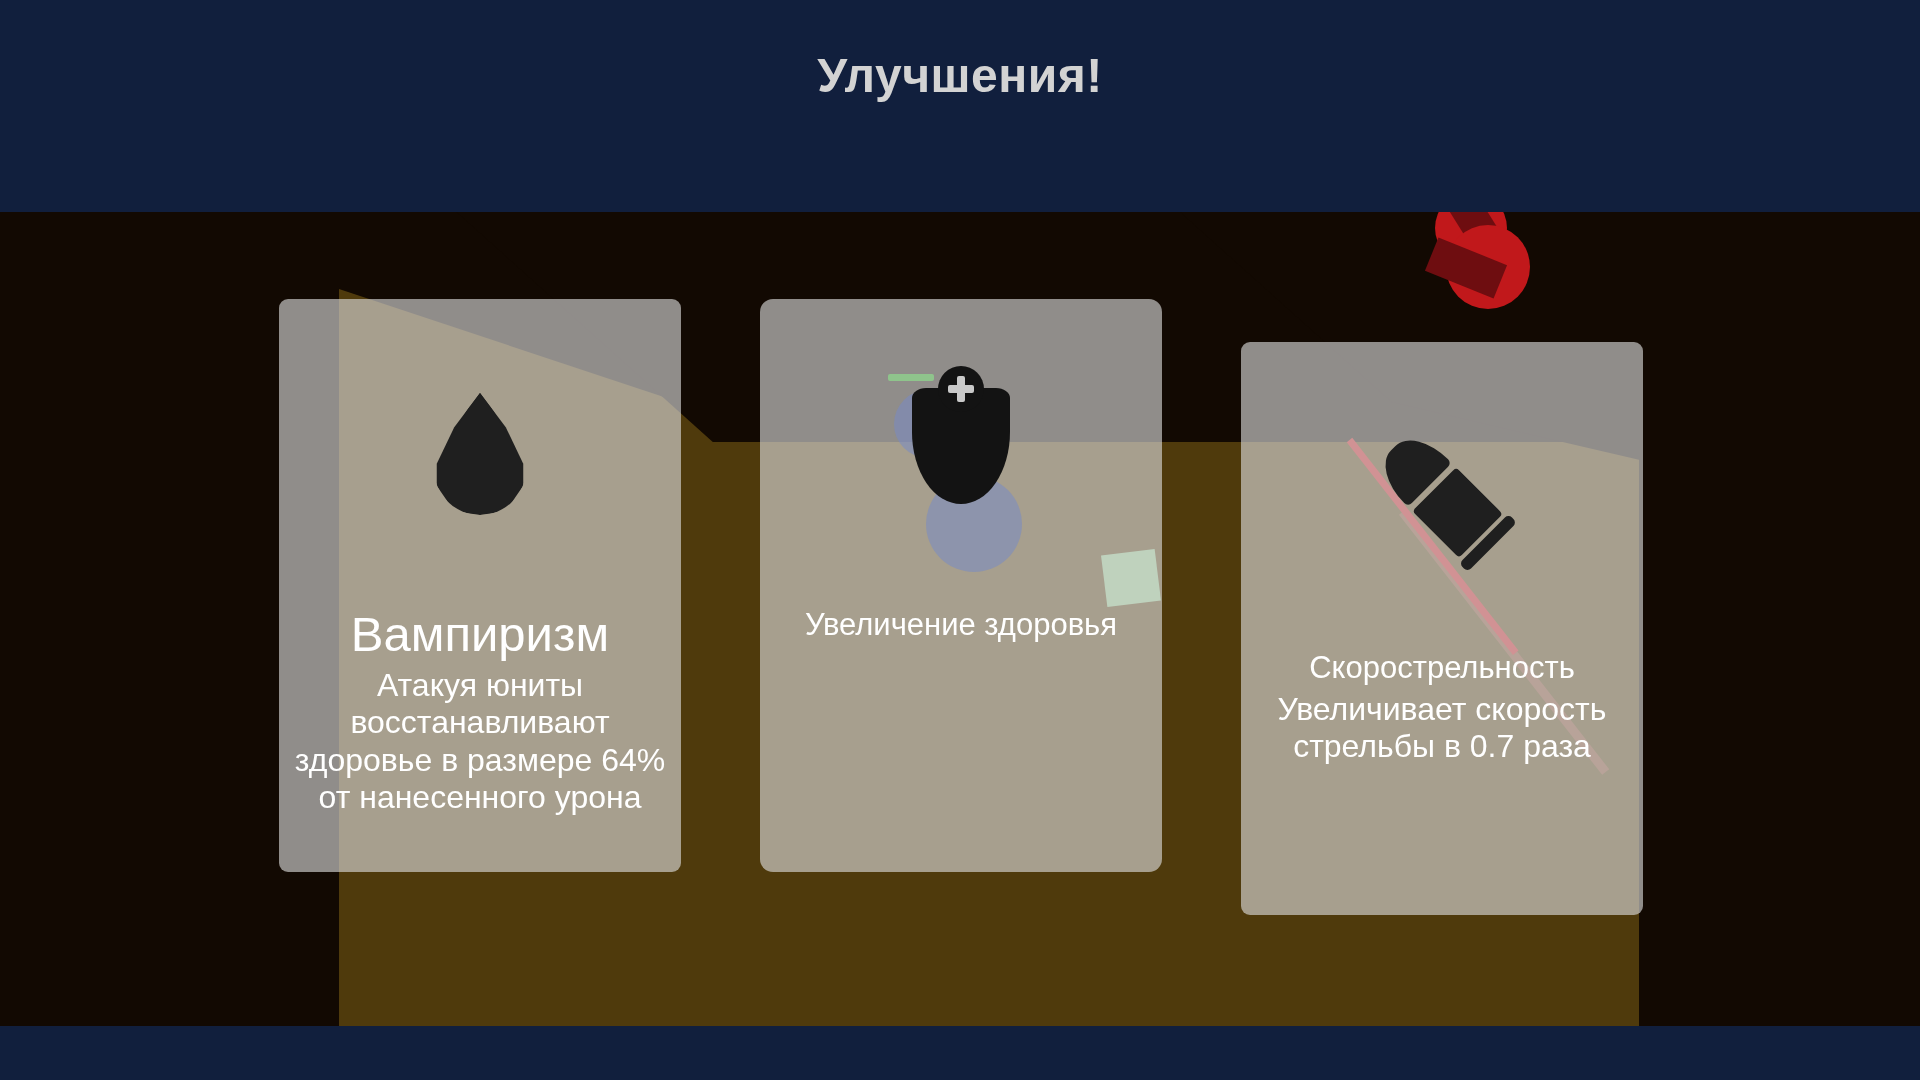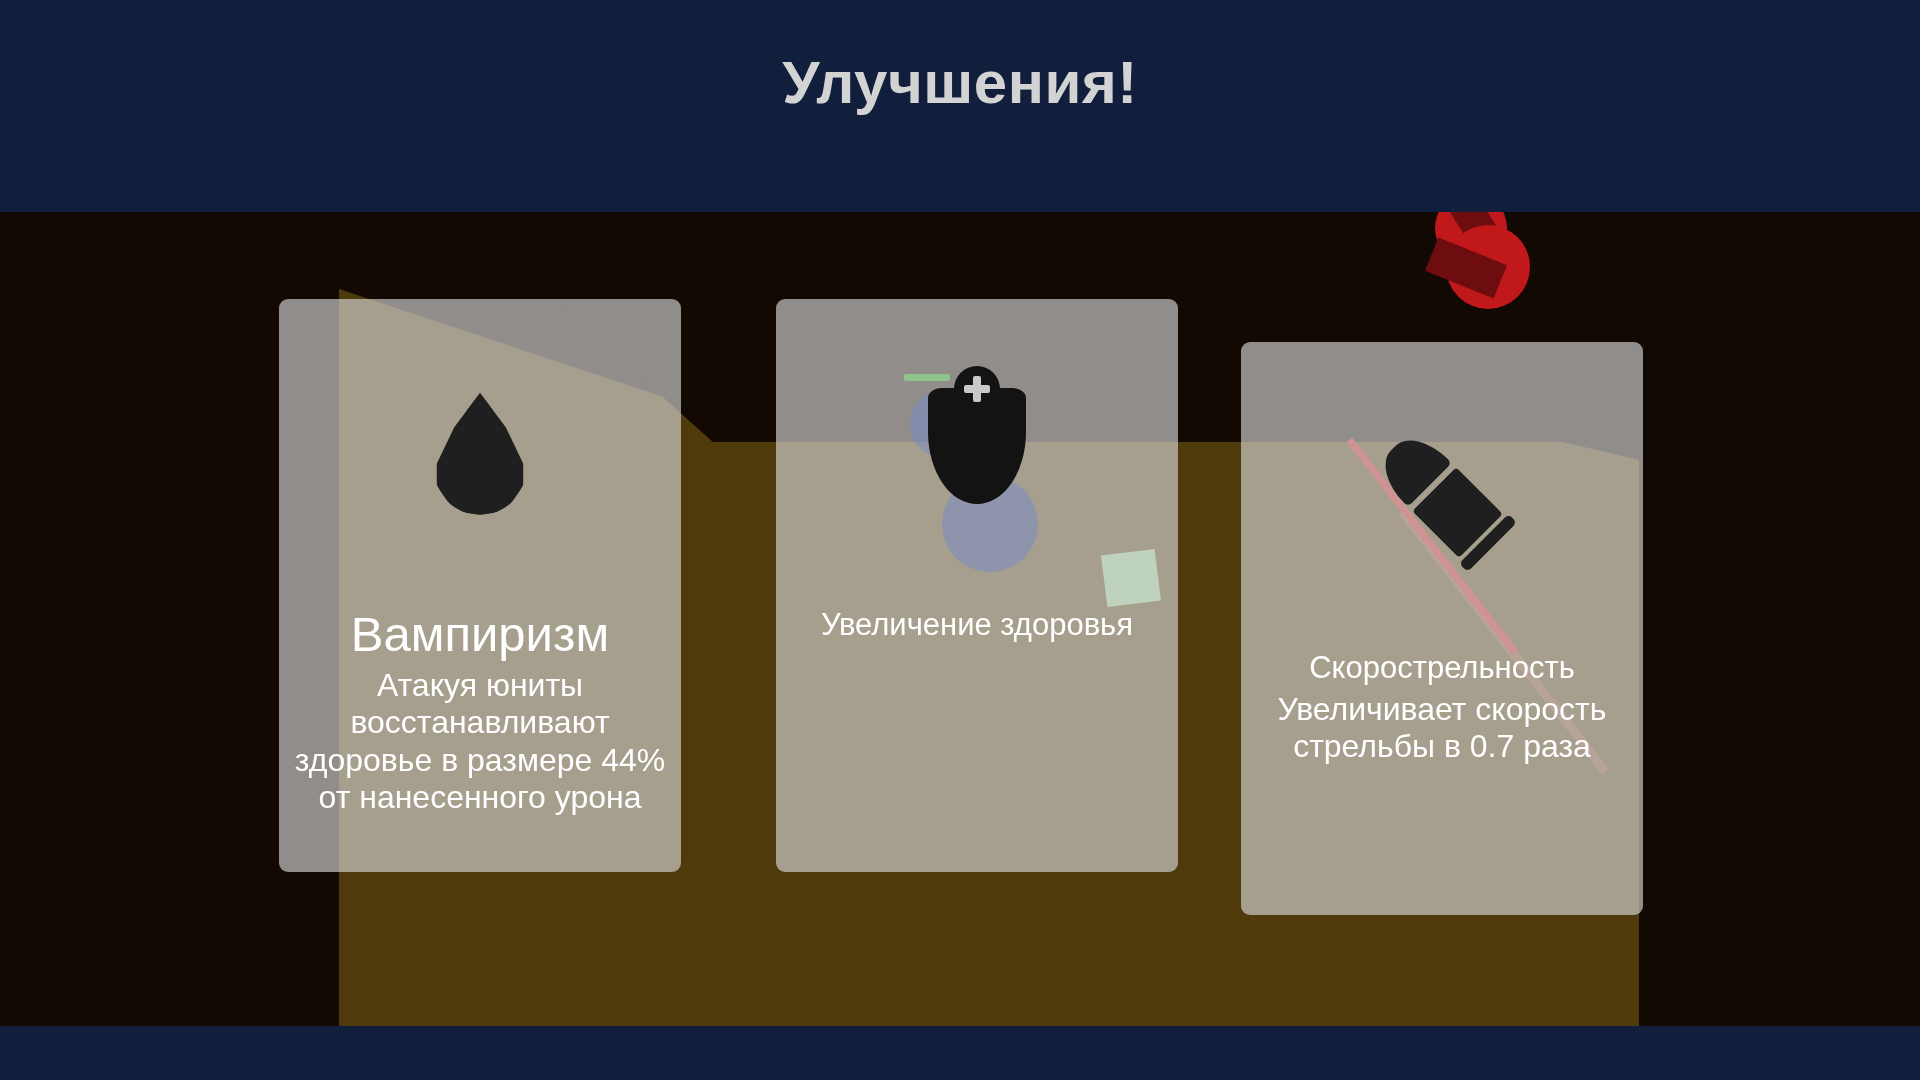--- a/index.html
+++ b/index.html
@@ -94,21 +94,21 @@
     background: #111f3d;
   }
   #header-bar { top: 0; height: 212px; }
   #footer-bar { top: 1026px; height: 54px; }
 
   #page-title {
     position: absolute;
     left: 0; top: 48px;
     width: 1920px;
     text-align: center;
-    font-size: 60px;
+    font-size: 48px;
     font-weight: bold;
     color: #d3d3d3;
     letter-spacing: 0.5px;
   }
 
   
   #cards {
     position: absolute;
     left: 0; top: 0;
     width: 1920px; height: 882px;
@@ -121,21 +121,21 @@
     height: 573px;
     border-radius: 9px;
     background: rgba(219,219,219,0.63);
     display: flex;
     flex-direction: column;
     align-items: center;
     pointer-events: auto;
     overflow: hidden;
   }
   #card-0 { left: 279px; }
-  #card-1 { left: 776px; }
+  #card-1 { left: 760px; border-radius: 13px; }
   #card-2 { left: 1241px; margin-top: 43px; }
 
   .card-icon {
     position: relative;
     width: 100%;
     height: 310px;
     display: flex;
     align-items: center;
     justify-content: center;
   }
@@ -273,21 +273,21 @@
   <div id="page-title">Улучшения!</div>
 
   <div id="cards">
 
     <div class="card" id="card-0">
       <div class="card-icon">
         <div class="droplet"></div>
       </div>
       <div class="card-text">
         <div class="card-title big">Вампиризм</div>
-        <div class="card-desc">Атакуя юниты восстанавливают здоровье в размере 44% от нанесенного урона</div>
+        <div class="card-desc">Атакуя юниты восстанавливают здоровье в размере 64% от нанесенного урона</div>
       </div>
     </div>
 
     <div class="card" id="card-1">
       <div class="card-icon">
         <div class="player-wrap">
           <div class="aura aura-a"></div>
           <div class="aura aura-b"></div>
           <div class="shield"></div>
           <div class="player-hp"></div>

